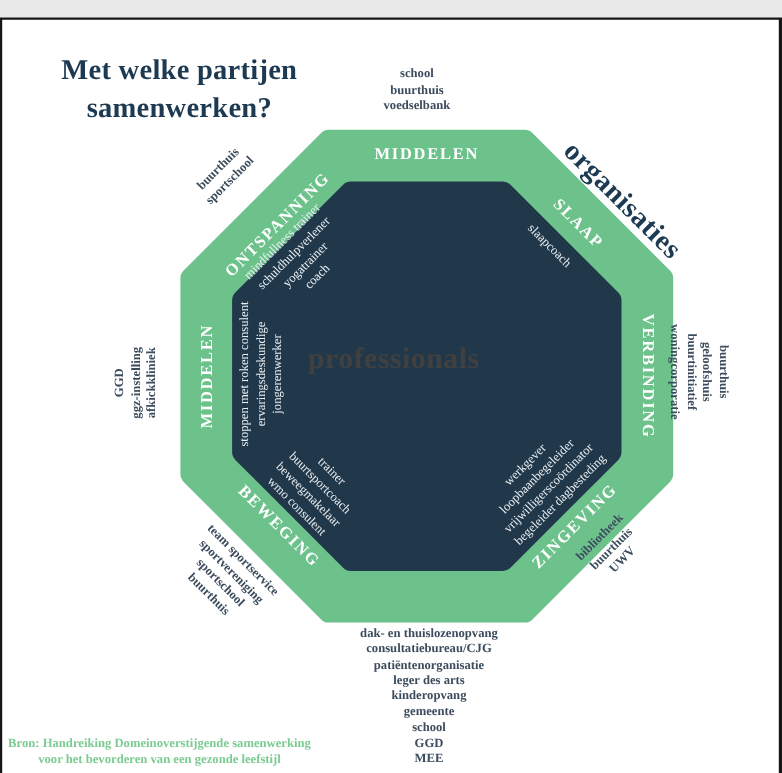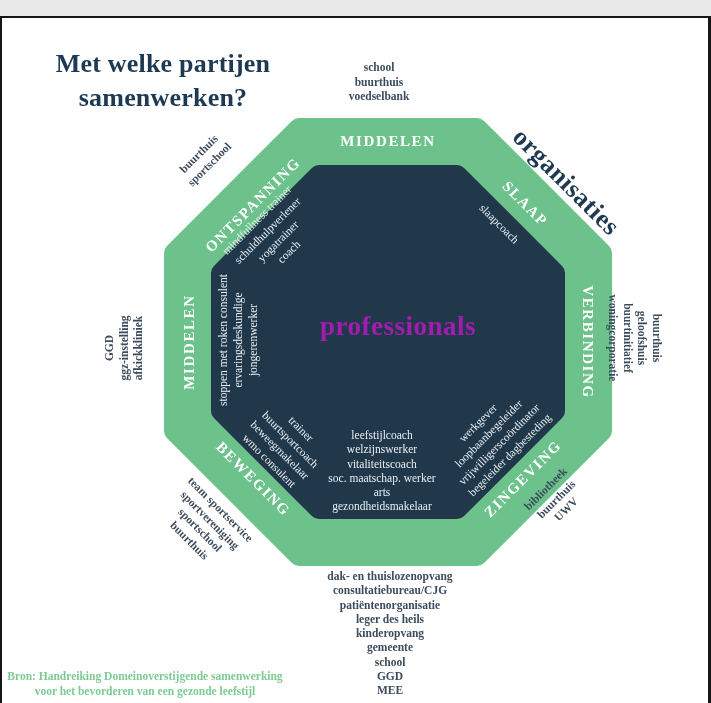--- a/index.html
+++ b/index.html
@@ -17,21 +17,21 @@
   }
   .r45  { transform:translate(-50%,-50%) rotate(45deg); }
   .rm45 { transform:translate(-50%,-50%) rotate(-45deg); }
   .r90  { transform:translate(-50%,-50%) rotate(90deg); }
   .rm90 { transform:translate(-50%,-50%) rotate(-90deg); }
 
   .page-title { left:161px; top:63px; width:320px; font-size:26px; font-weight:800;
                 color:#1d3a52; line-height:1.3; letter-spacing:0.2px; }
   .organisaties { left:564px; top:164px; font-size:26px; font-weight:800; color:#1d3a52;
                   letter-spacing:0.5px; }
-  .professionals { left:396px; top:308px; font-size:27px; font-weight:700; color:#a21caf;
+  .professionals { left:356px; top:308px; font-size:27px; font-weight:700; color:#404040;
                    letter-spacing:0.5px; }
   .sector-label { color:#ffffff; font-weight:700; font-size:15px; letter-spacing:1.6px;
                   line-height:1.25; }
   .org-list { color:#3c4c5d; font-weight:600; font-size:11.5px; line-height:1.27; }
   .pro-list { color:#e9eff3; font-weight:500; font-size:11.5px; line-height:1.3; }
   .source { left:143px; top:666px; width:300px; color:#7ccb92; font-weight:600;
             font-size:11.5px; line-height:1.3; }
 
   
   .lbl-voeding    { left:386px; top:123px; }
@@ -91,47 +91,41 @@
   <div class="blk org-list org-right r90">buurthuis
 geloofshuis
 buurtinitiatief
 woningcorporatie</div>
   <div class="blk org-list org-bottom-right rm45">bibliotheek
 buurthuis
 UWV</div>
   <div class="blk org-list org-bottom">dak- en thuislozenopvang
 consultatiebureau/CJG
 patiëntenorganisatie
-leger des heils
+leger des arts
 kinderopvang
 gemeente
 school
 GGD
 MEE</div>
   <div class="blk org-list org-bottom-left r45">team sportservice
 sportvereniging
 sportschool
 buurthuis</div>
   <div class="blk org-list org-left rm90">GGD
 ggz-instelling
 afkickkliniek</div>
   <div class="blk org-list org-top-left rm45">buurthuis
 sportschool</div>
 
   <div class="blk pro-list pro-slaapcoach r45">slaapcoach</div>
   <div class="blk pro-list pro-bottom-right rm45">werkgever
 loopbaanbegeleider
 vrijwilligerscoördinator
 begeleider dagbesteding</div>
-  <div class="blk pro-list pro-bottom">leefstijlcoach
-welzijnswerker
-vitaliteitscoach
-soc. maatschap. werker
-arts
-gezondheidsmakelaar</div>
   <div class="blk pro-list pro-bottom-left r45">trainer
 buurtsportcoach
 beweegmakelaar
 wmo consulent</div>
   <div class="blk pro-list pro-left rm90">stoppen met roken consulent
 ervaringsdeskundige
 jongerenwerker</div>
   <div class="blk pro-list pro-top-left rm45">mindfullness trainer
 schuldhulpverlener
 yogatrainer

